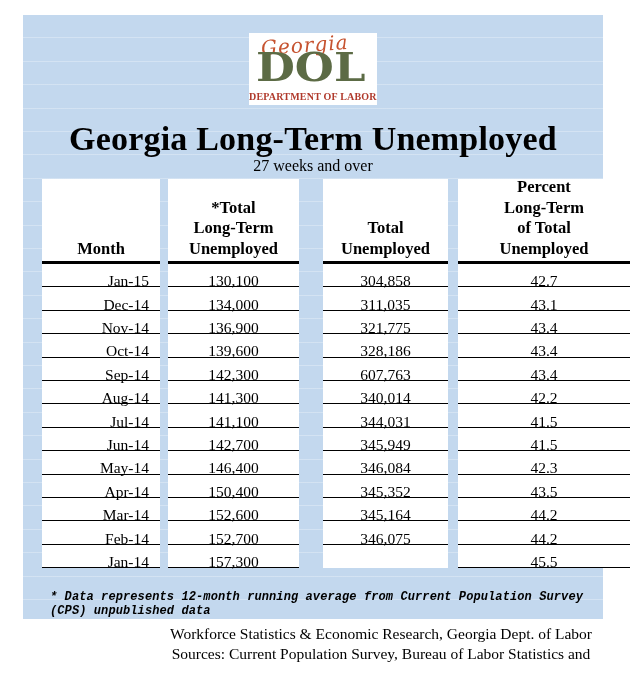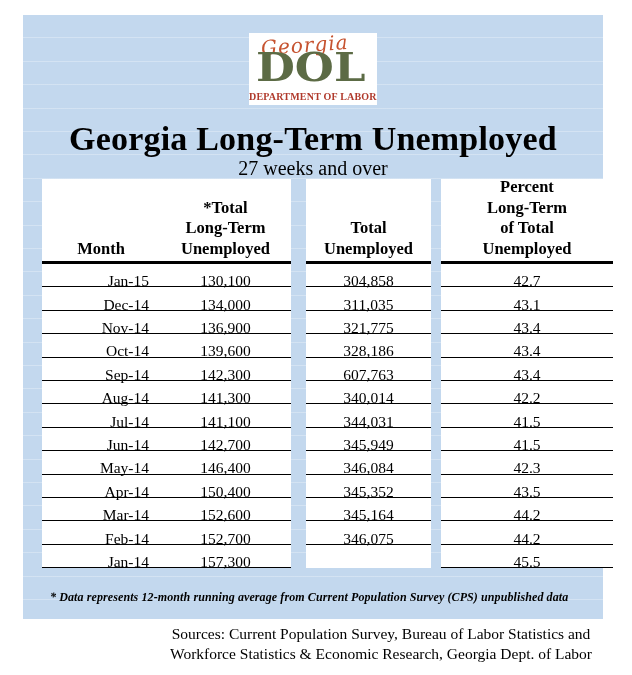--- a/index.html
+++ b/index.html
@@ -72,33 +72,33 @@
     text-align: center;
     font-size: 34px;
     font-weight: bold;
     letter-spacing: 0.2px;
   }
   .subtitle {
     position: absolute;
     top: 142px; left: 0;
     width: 100%;
     text-align: center;
-    font-size: 20px;
+    font-size: 16px;
   }
 
   
   .table {
     position: absolute;
     left: 19px; top: 164px;
     display: flex;
   }
   .col { background: #fff; }
   .col-0 { width: 118px; }
-  .col-1 { width: 131px; }
-  .col-2 { width: 125px; margin-left: 15px; }
+  .col-1 { width: 131px; margin-left: 8px; }
+  .col-2 { width: 125px; margin-left: 24px; }
   .col-3 { width: 172px; margin-left: 10px; }
 
   .col-header {
     height: 85px;
     border-bottom: 3px solid #000;
     display: flex;
     align-items: flex-end;
     justify-content: center;
     text-align: center;
     font-weight: bold;
@@ -122,20 +122,21 @@
   }
 
   
   .footnote {
     position: absolute;
     left: 27px; top: 575px;
     font-size: 12px;
     font-weight: bold;
     font-style: italic;
     letter-spacing: 0.1px;
+    font-family: Liberation Mono, monospace;
   }
   .sources {
     position: absolute;
     top: 624px; right: 40px;
     text-align: center;
     font-size: 15.5px;
     line-height: 19.5px;
   }
 </style>
 </head>
@@ -231,17 +232,17 @@
             <div class="cell">44.2</div>
             <div class="cell">45.5</div>
           </div>
       </div>
     </div>
 
     <div class="footnote">* Data represents 12-month running average from Current Population Survey (CPS) unpublished data</div>
   </div>
 
   <div class="sources">
+    <div>Workforce Statistics &amp; Economic Research, Georgia Dept. of Labor</div>
     <div>Sources: Current Population Survey, Bureau of Labor Statistics and</div>
-    <div>Workforce Statistics &amp; Economic Research, Georgia Dept. of Labor</div>
   </div>
 
 </div>
 
 </body></html>

